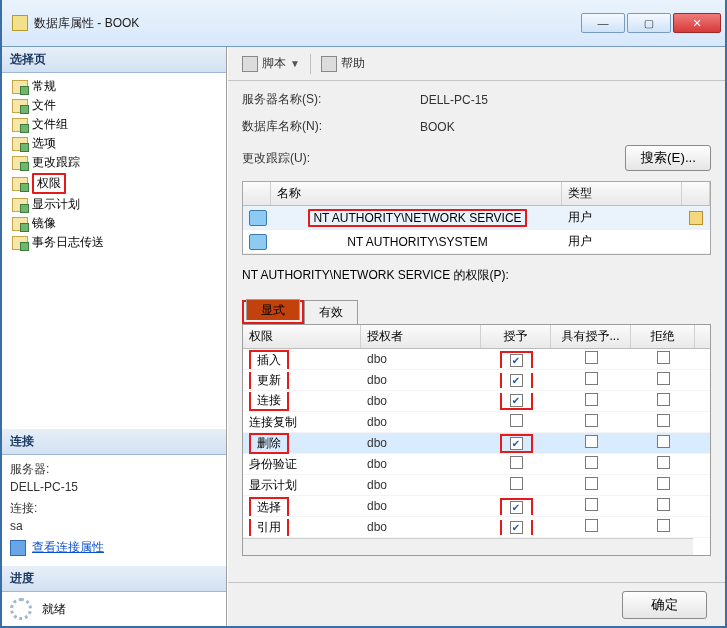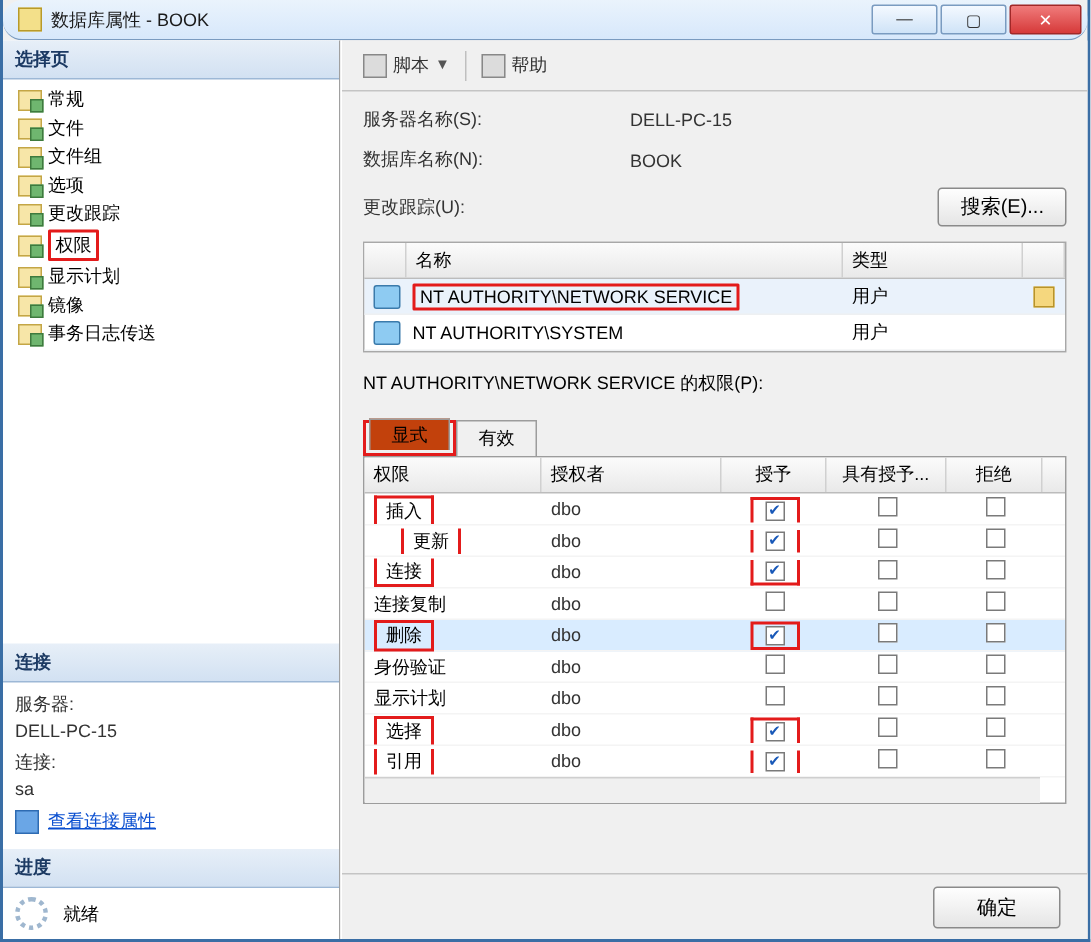--- a/index.html
+++ b/index.html
@@ -1,18 +1,18 @@
 <!DOCTYPE html>
 <html><head>
 <meta charset="utf-8">
 <style>
   * { box-sizing: border-box; margin: 0; padding: 0; }
   body { font-family: "Microsoft YaHei", "SimSun", Tahoma, sans-serif; font-size: 12px; background: #eceef2; }
   .window { width: 727px; height: 628px; border: 2px solid #3a6ea5; border-top: none; background: #f0f0f0; display: flex; flex-direction: column; }
-  .titlebar { height: 27px; background: linear-gradient(#eaf3fc,#d7e8fb); display: flex; align-items: center; padding: 0 4px; border-bottom: 1px solid #7a9bc0; border-radius: 13px; }
+  .titlebar { height: 47px; background: linear-gradient(#eaf3fc,#d7e8fb); display: flex; align-items: center; padding: 0 4px; border-bottom: 1px solid #7a9bc0; }
   .titlebar .ticon { width: 16px; height: 16px; background: #f3e08a; border:1px solid #b89a2a; margin: 0 6px; }
   .titlebar .title { flex: 1; color: #1a1a1a; }
   .winbtns { display: flex; gap: 2px; }
   .winbtn { width: 44px; height: 20px; border: 1px solid #7a9bc0; background: linear-gradient(#f4f9ff,#cfe3f7); border-radius: 2px; display:flex;align-items:center;justify-content:center;font-size:11px;color:#333; }
   .winbtn.close { background: linear-gradient(#f07b7b,#d63a3a); color:#fff; border-color:#a02828; width:48px; }
   .body { flex:1; display:flex; min-height:0; }
   .sidebar { width: 225px; background:#fff; border-right:1px solid #a0a0a0; display:flex; flex-direction:column; }
   .panel-h { background: linear-gradient(#e7eff8,#d2e1f2); border-bottom:1px solid #9db8d6; padding:4px 8px; font-weight:bold; color:#1c3a63; }
   .tree { padding: 4px 4px 4px 8px; overflow:auto; }
   .tree .item { display:flex; align-items:center; gap:4px; padding:1px 2px; cursor:pointer; }
@@ -41,21 +41,21 @@
   .btn { background:linear-gradient(#fefefe,#e5e5e5); border:1px solid #8a8a8a; border-radius:3px; padding:3px 14px; cursor:pointer;}
   .users { border:1px solid #a8a8a8; background:#fff; }
   .users .hdr { display:flex; background:linear-gradient(#fbfbfb,#e9e9e9); border-bottom:1px solid #bcbcbc;}
   .users .hdr div{ padding:3px 6px; border-right:1px solid #d0d0d0;}
   .col-name{flex:1;}
   .col-type{width:120px;}
   .col-btn{width:28px;}
   .urow{display:flex;align-items:center;border-bottom:1px solid #eef0f2;}
   .urow.sel{background:#eaf2fb;}
   .urow .uic{width:18px;height:16px;margin:3px 6px;background:#8ecbf2;border:1px solid #3b7bab;border-radius:2px;}
-  .urow .uname{flex:1;padding:3px 2px;}
+  .urow .uname{flex:1;padding:3px 2px;text-align:center;}
   .urow .utype{width:120px;padding:3px 6px;}
   .urow .ubtn{width:28px;display:flex;align-items:center;justify-content:center;}
   .urow .ubtn .eic{width:14px;height:14px;background:#f5d77e;border:1px solid #b8932a;}
   .permlabel{margin:12px 0 16px 0;}
   .tabs { display:flex; gap:0; margin-top:2px;}
   .tab{ padding:3px 14px; border:1px solid #9c9c9c; border-bottom:none; background:#f0f0f0; cursor:pointer; }
   .tab.active{ background:#c2410c; position:relative; z-index:2;}
   .permgrid{ border:1px solid #9c9c9c; background:#fff; height:232px; overflow:hidden; position:relative;}
   .pg-head{display:flex;background:linear-gradient(#fbfbfb,#e9e9e9);border-bottom:1px solid #bcbcbc;}
   .pg-head div{padding:3px 6px;border-right:1px solid #d0d0d0;}
@@ -232,21 +232,21 @@
               <div class="prow">
                 <div class="pc-perm"><span style="padding: 0px 6px; display: inline-block; border-top: 2.5px solid rgb(227, 27, 27); border-right: 2.5px solid rgb(227, 27, 27); border-bottom: none; border-left: 2.5px solid rgb(227, 27, 27); border-image: initial;">插入</span></div>
                 <div class="pc-grantor">dbo</div>
                 <div class="pc-grant"><span style="border-top: 2.5px solid rgb(227, 27, 27); border-right: 2.5px solid rgb(227, 27, 27); border-bottom: none; border-left: 2.5px solid rgb(227, 27, 27); border-image: initial; display: inline-flex; padding: 1px 8px;">
                     <span class="cbox chk"></span>
                   </span></div>
                 <div class="pc-with"><span class="cbox"></span></div>
                 <div class="pc-deny"><span class="cbox"></span></div>
               </div>
               <div class="prow">
-                <div class="pc-perm"><span style="padding: 0px 6px; display: inline-block; border-top: none; border-right: 2.5px solid rgb(227, 27, 27); border-bottom: none; border-left: 2.5px solid rgb(227, 27, 27); border-image: initial; margin-left: 18px;">更新</span></div>
+                <div class="pc-perm"><span style="padding: 0px 6px; display: inline-block; border-top: none; border-right: 2.5px solid rgb(227, 27, 27); border-bottom: none; border-left: 2.5px solid rgb(227, 27, 27); border-image: initial;">更新</span></div>
                 <div class="pc-grantor">dbo</div>
                 <div class="pc-grant"><span style="border-top: none; border-right: 2.5px solid rgb(227, 27, 27); border-bottom: none; border-left: 2.5px solid rgb(227, 27, 27); border-image: initial; display: inline-flex; padding: 1px 8px;">
                     <span class="cbox chk"></span>
                   </span></div>
                 <div class="pc-with"><span class="cbox"></span></div>
                 <div class="pc-deny"><span class="cbox"></span></div>
               </div>
               <div class="prow">
                 <div class="pc-perm"><span style="padding: 0px 6px; display: inline-block; border-top: none; border-right: 2.5px solid rgb(227, 27, 27); border-bottom: 2.5px solid rgb(227, 27, 27); border-left: 2.5px solid rgb(227, 27, 27); border-image: initial;">连接</span></div>
                 <div class="pc-grantor">dbo</div>

